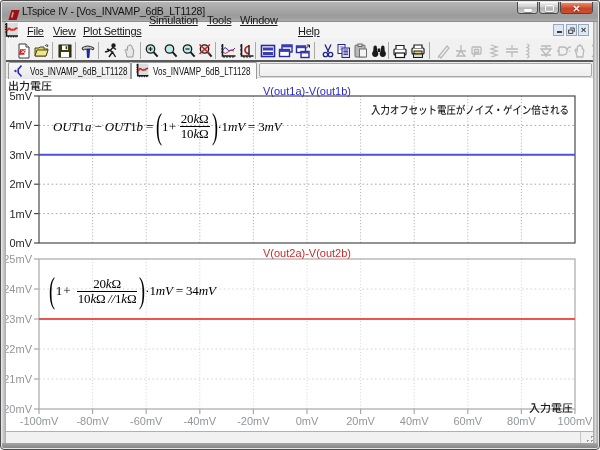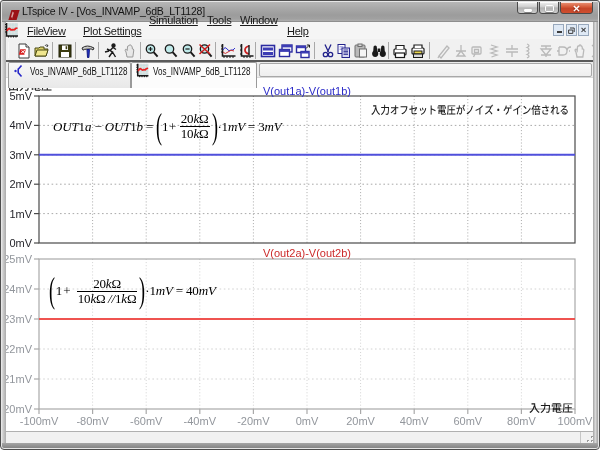--- a/index.html
+++ b/index.html
@@ -9,21 +9,21 @@
   border-bottom:1px solid #8e8e8e; }
 #tframe { left:0; top:0; width:600px; height:450px; border:1px solid #4e4e4e; border-radius:3px 3px 4px 4px;
   box-shadow: inset 0 0 0 1px #e6e6e6; pointer-events:none; z-index:50; }
 #title { left:22px; top:5px; font-size:10.5px; color:#141414; letter-spacing:-0.2px; }
 #menubar { left:2px; top:22px; width:596px; height:17px; background:#f5f5f5; }
 .menu { position:absolute; top:2px; font-size:11px; color:#1a1a1a; letter-spacing:-0.25px;text-decoration:underline; }
 .menu u { text-decoration:underline; text-underline-offset:1px; }
 #toolbar { left:2px; top:39px; width:596px; height:21px; background:#f1f1f1; }
 #tabline { left:2px; top:60px; width:596px; height:2px; background:#5a5a5a; }
 #tabbar { left:2px; top:62px; width:596px; height:16px; background:#ececec; border-bottom:1px solid #d8d8d8; }
-.tab { position:absolute; top:62px; height:26px; z-index:4; background:linear-gradient(#f8f8f8,#e8e8e8);
+.tab { position:absolute; top:62px; height:17px; z-index:4; background:linear-gradient(#f8f8f8,#e8e8e8);
   border:1px solid #9a9a9a; border-bottom:none; border-radius:2px 2px 0 0; color:#111;
   padding:2px 0 0 21px; font-size:10.5px; }
 .tab span { display:inline-block; transform:scaleX(.765); transform-origin:0 0; white-space:nowrap; }
 .tab.active { background:#fcfcfc; }
 #client { left:6px; top:78px; width:587px; height:352px; background:#fff; }
 #statusbar { left:2px; top:431px; width:596px; height:12px; background:#f1f1f1; border-top:1px solid #b0b0b0; }
 #botframe { left:1px; top:443px; width:598px; height:6px; background:linear-gradient(#a6a6a6,#7e7e7e); border-radius:0 0 4px 4px; }
 #lframe { left:1px; top:22px; width:5px; height:421px; background:linear-gradient(90deg,#ececec,#cacaca 45%,#ababab); }
 #rframe { left:593px; top:22px; width:6px; height:421px; background:linear-gradient(90deg,#a3a3a3,#dadada 40%,#b0b0b0 70%,#8f8f8f); }
 .winbtn { position:absolute; top:0; height:13px; border:1px solid #4a4a4a; box-shadow:inset 0 1px 0 rgba(255,255,255,.75); }
@@ -56,26 +56,26 @@
 </div>
 <div class="abs" id="menubar"></div>
 <div class="abs" style="left:4px;top:23px;z-index:5"><svg width="14" height="15" viewBox="0 0 14 15">
       <rect x="1.5" y="0" width="12.5" height="13" fill="#e2e2e2"></rect>
       <path d="M4 2h10M4 5h10M4 8h10M4 11h10M6 0v13M9 0v13M12 0v13" stroke="#bfdfdf" stroke-width=".7" fill="none"></path>
       <path d="M2.5 0v13h11.5" stroke="#1a1a1a" stroke-width="1.6" fill="none"></path>
       <path d="M2.5 1.5h-1.5M2.5 4h-1.5M2.5 6.5h-1.5M2.5 9h-1.5M4.5 13v1.5M7 13v1.5M9.5 13v1.5M12 13v1.5" stroke="#1a1a1a" stroke-width="1.1"></path>
       <path d="M3 8 Q4.5 4.5 6 6 T9 6.5 Q10.5 7.5 11.5 5.5 L13.5 5" stroke="#e82020" stroke-width="1.8" fill="none"></path>
     </svg></div>
 <div class="menu" style="left:27px;top:25px"><u>F</u>ile</div>
-<div class="menu" style="left:43px;top:25px"><u>V</u>iew</div>
+<div class="menu" style="left:53px;top:25px"><u>V</u>iew</div>
 <div class="menu" style="left:83px;top:25px"><u>P</u>lot Settings</div>
 <div class="menu" style="left:149px;top:14px"><u>S</u>imulation</div>
 <div class="menu" style="left:207px;top:14px"><u>T</u>ools</div>
 <div class="menu" style="left:240px;top:14px"><u>W</u>indow</div>
-<div class="menu" style="left:287px;top:25px"><u>H</u>elp</div>
+<div class="menu" style="left:298px;top:25px"><u>H</u>elp</div>
 
 <div class="abs" style="left:553px;top:24px;z-index:5">
  <div style="position:absolute;left:0;width:11px;height:12px;background:#dfe9f5;border:1px solid #98a8bc">
       <div style="position:absolute;left:2.5px;bottom:2px;width:5px;height:1.6px;background:#3c3c3c"></div>
     </div>
  <div style="position:absolute;left:12.5px;width:11px;height:12px;background:#dfe9f5;border:1px solid #98a8bc">
       <svg width="9" height="9" viewBox="0 0 9 9" style="display:block;margin:0.5px auto 0">
         <path d="M3 2h4.2v4M1.6 4h4.2v3.4h-4.2z" stroke="#3c3c3c" fill="none"></path>
       </svg>
     </div>
@@ -409,21 +409,21 @@
     <span><span class="d">·1</span>mV <span class="d">= 3</span>mV</span>
 </div>
 <div class="eq" style="left:46px;top:273.5px;height:35px">
     <span class="paren" style="margin-left:0">(</span>
  <span style="margin-left:1px;letter-spacing:1px"><span class="d">1+</span></span>
     <span class="frac">
       <span class="num"><span class="d">20</span>k<span class="d">Ω</span></span>
       <span class="den"><span class="d">10</span>k<span class="d">Ω</span> //<span class="d">1</span>k<span class="d">Ω</span></span>
     </span>
  <span class="paren">)</span>
-    <span><span class="d">·1</span>mV <span class="d">= 40</span>mV</span>
+    <span><span class="d">·1</span>mV <span class="d">= 34</span>mV</span>
 </div>
 <div class="abs" id="statusbar"></div>
 <div class="abs" style="left:580px;top:432px;width:1px;height:11px;background:#c6c6c6"></div>
 <svg class="abs" style="left:584px;top:433px" width="10" height="10" viewBox="0 0 10 10">
     <g fill="#9a9a9a">
       <rect x="7" y="7" width="2" height="2"></rect>
       <rect x="7" y="3" width="2" height="2"></rect>
       <rect x="3" y="7" width="2" height="2"></rect>
     </g>
     <g fill="#fff">

